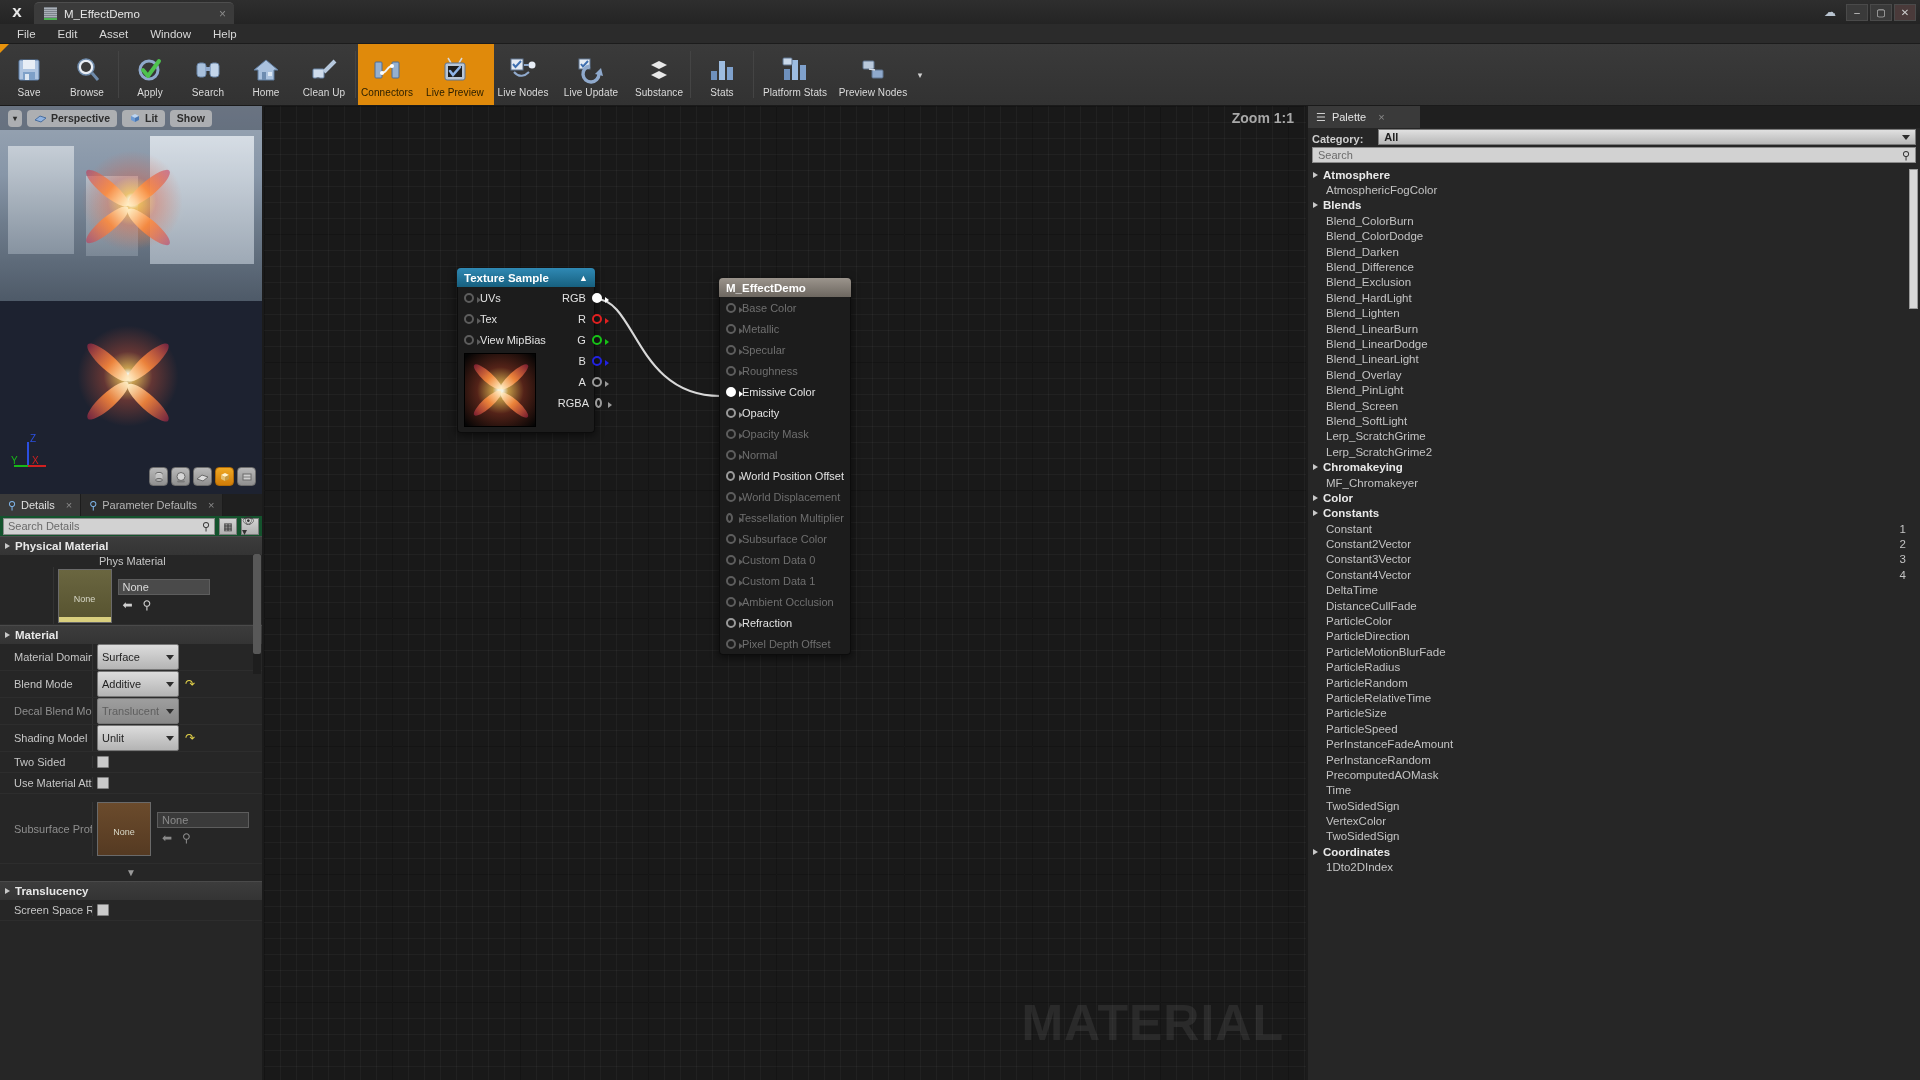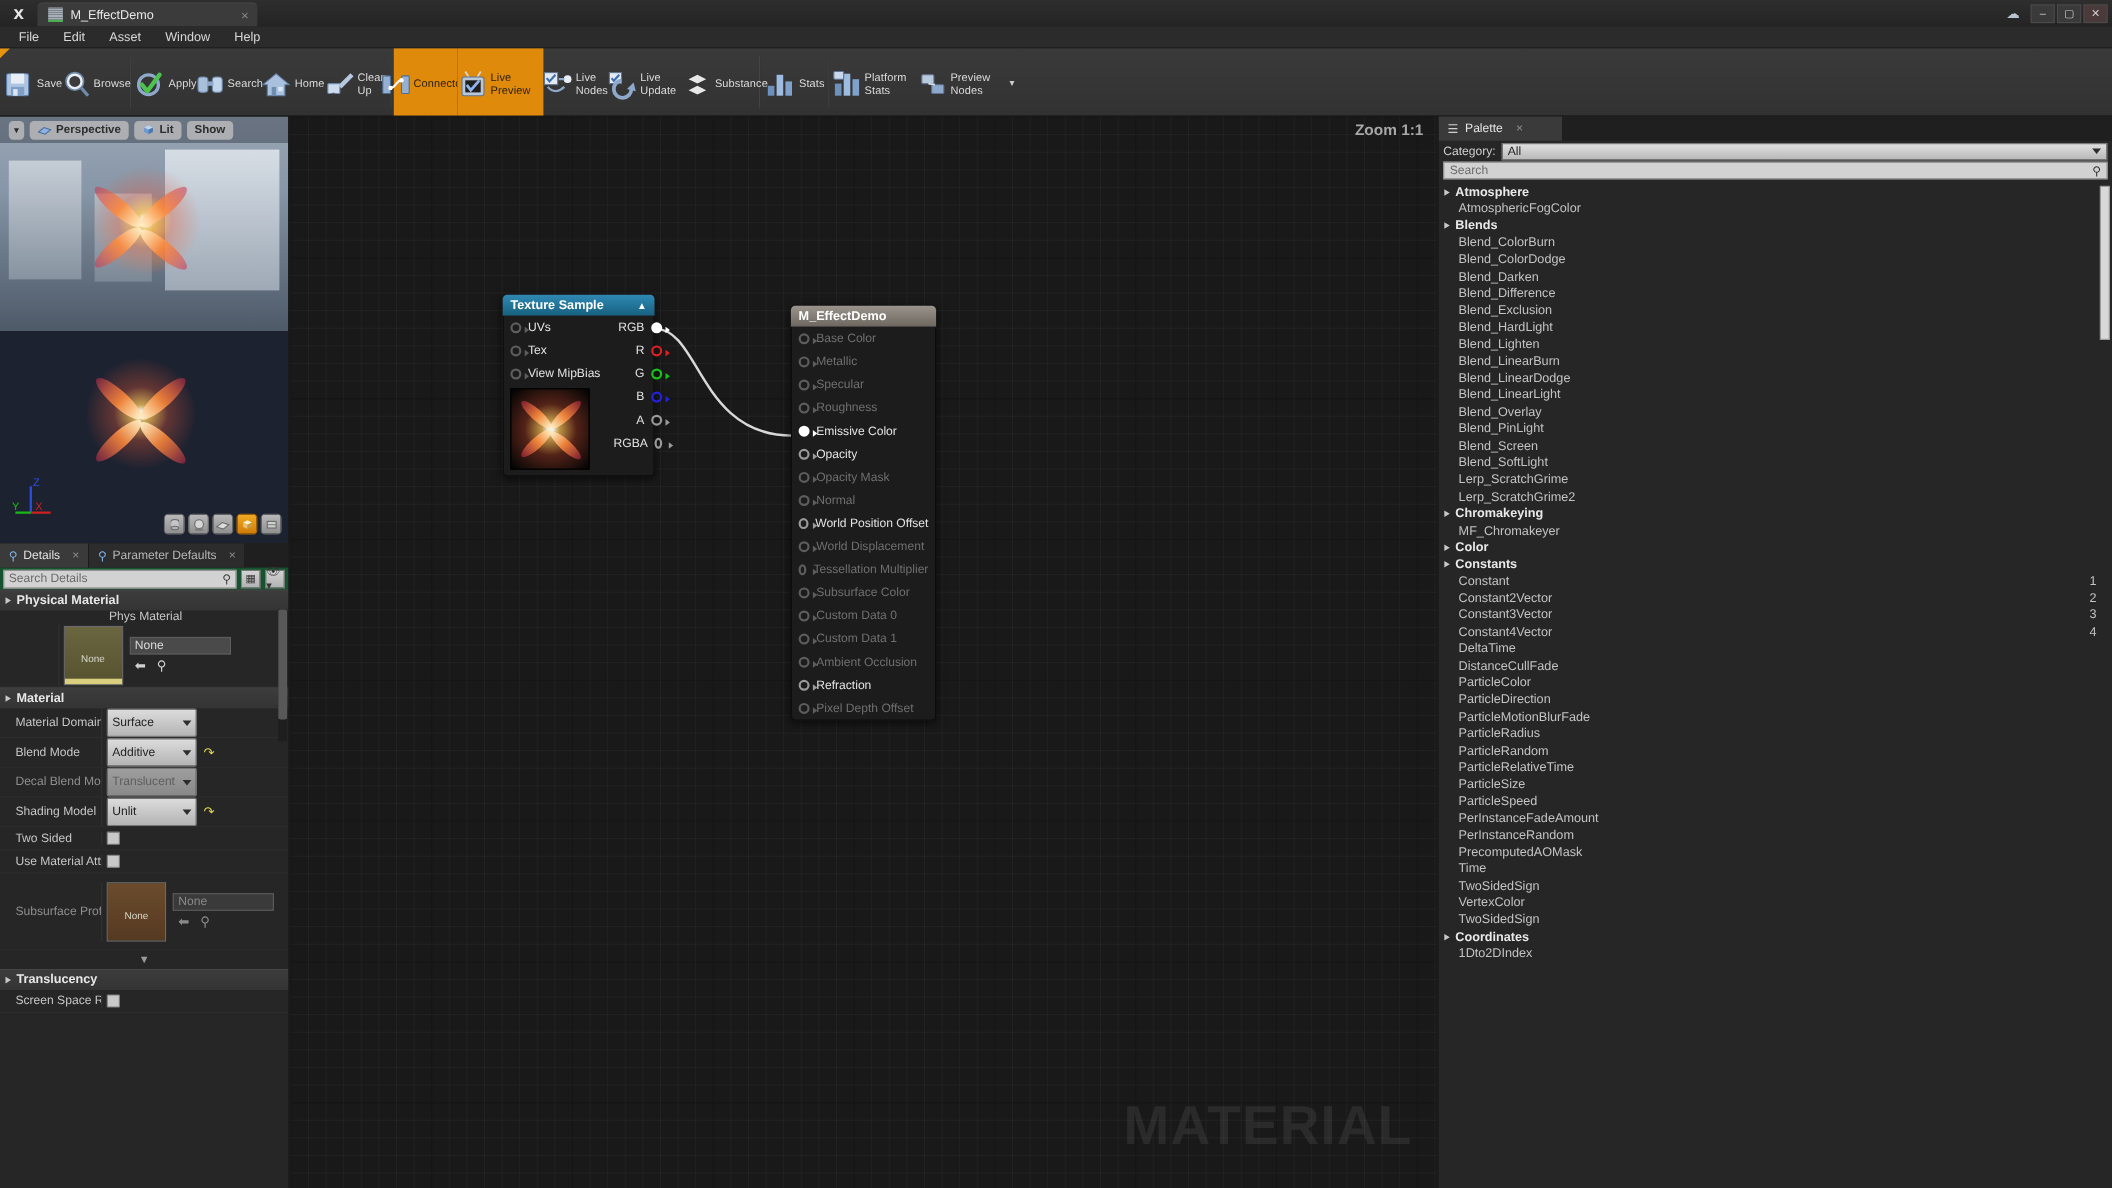--- a/index.html
+++ b/index.html
@@ -56,21 +56,21 @@
   #toolbar {
     position: absolute; left: 0; top: 44px; width: 1920px; height: 62px;
     background: linear-gradient(#3a3a3a, #323232);
     display: flex; align-items: stretch; border-bottom: 1px solid #1a1a1a;
   }
   #toolbar::before {
     content: ""; position: absolute; left: 0; top: 0;
     border-top: 9px solid #e8930c; border-right: 9px solid transparent;
   }
   .tb-btn {
-    width: 58px; display: flex; align-items: center;
+    width: 58px; display: flex; flex-direction: column; align-items: center;
     justify-content: center; gap: 2px; padding-top: 4px; position: relative;
   }
   .tb-btn.active { background: #e08a0b; }
   .tb-btn.wide { width: 78px; }
   .tb-label { font-size: 10px; color: #dcdcdc; letter-spacing: .1px; }
   .tb-btn.active .tb-label { color: #2b2000; }
   .tb-sep { width: 1px; background: #242424; margin: 7px 2px; border-right: 1px solid #444; }
   .tb-icon { width: 30px; height: 30px; display: flex; align-items: center; justify-content: center; }
   .tb-icon svg { display: block; }
   #tb-overflow {
@@ -239,21 +239,21 @@
   }
   svg#wires { position: absolute; left: 0; top: 0; width: 1042px; height: 974px; pointer-events: none; }
 
   
   #palette { position: absolute; left: 1308px; top: 106px; width: 612px; height: 974px; background: #262626; }
   #palette-tabbar { height: 22px; background: #1f1f1f; display: flex; }
   #palette-tab {
     display: flex; align-items: center; gap: 6px; padding: 0 8px; height: 22px;
     background: #3a3a3a; font-size: 11px; color: #e4e4e4; min-width: 112px;
   }
-  #cat-row { display: flex; align-items: center; gap: 5px; height: 19px; padding: 2px 4px; }
+  #cat-row { display: flex; align-items: flex-end; gap: 15px; height: 19px; padding: 2px 4px; font-weight: bold; }
   #cat-label { font-size: 11px; color: #cfcfcf; }
   #cat-combo {
     flex: 1; height: 16px; background: linear-gradient(#e0e0e0,#b8b8b8); border: 1px solid #7a7a7a;
     display: flex; align-items: center; padding: 0 5px; font-size: 11px; color: #1f1f1f;
   }
   #cat-combo .arw { margin-left: auto; width: 0; height: 0; border-left: 4px solid transparent; border-right: 4px solid transparent; border-top: 5px solid #2d2d2d; }
   #pal-search {
     height: 16px; margin: 0 4px 2px 4px; background: #d2d2d2; border: 1px solid #8a8a8a;
     display: flex; align-items: center; padding: 0 5px; font-size: 11px; color: #6b6b6b;
   }

